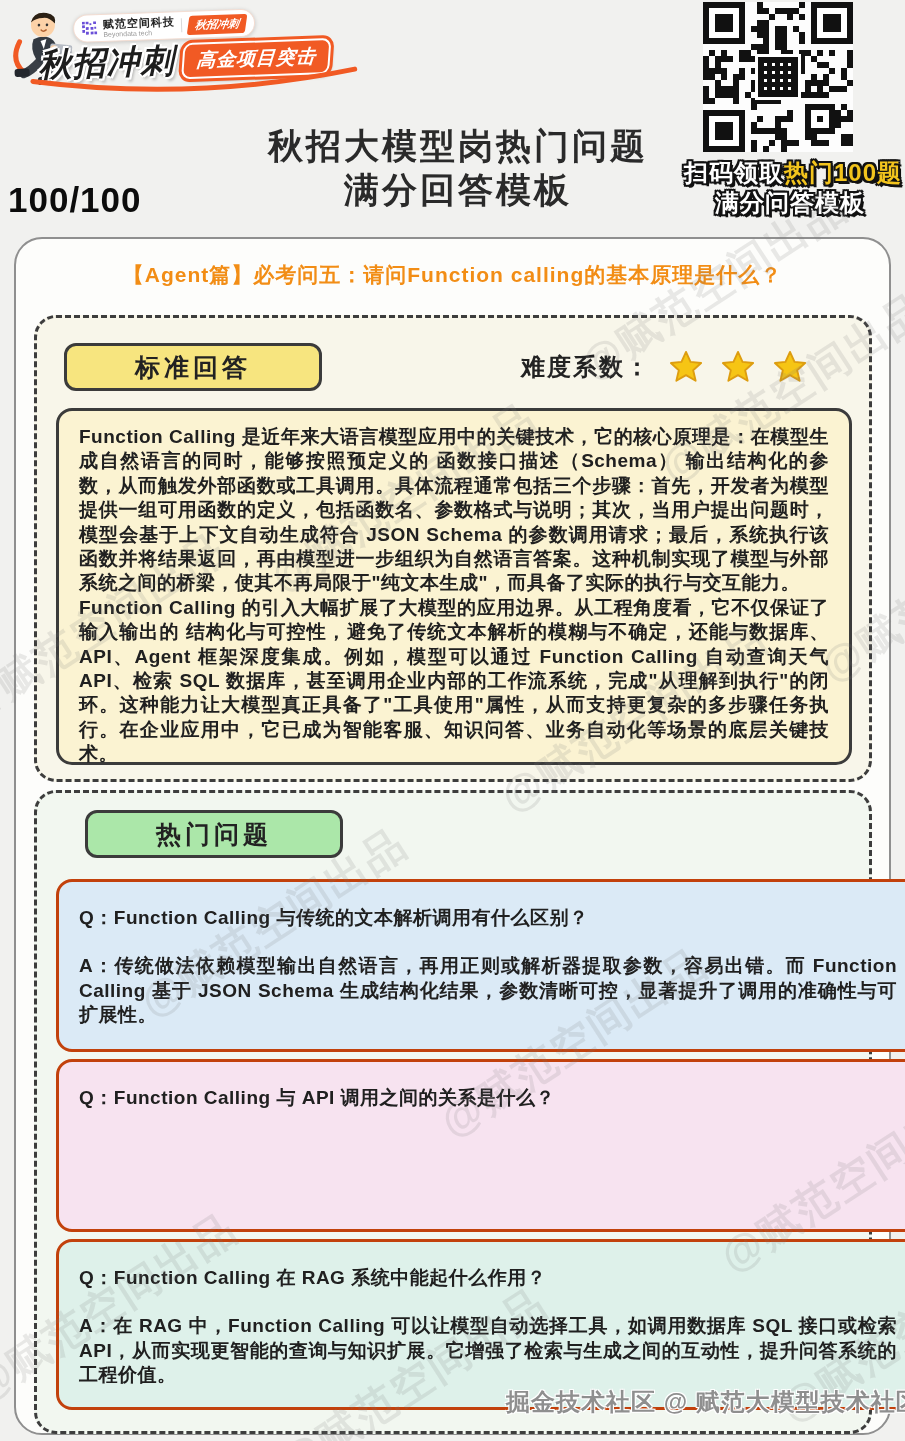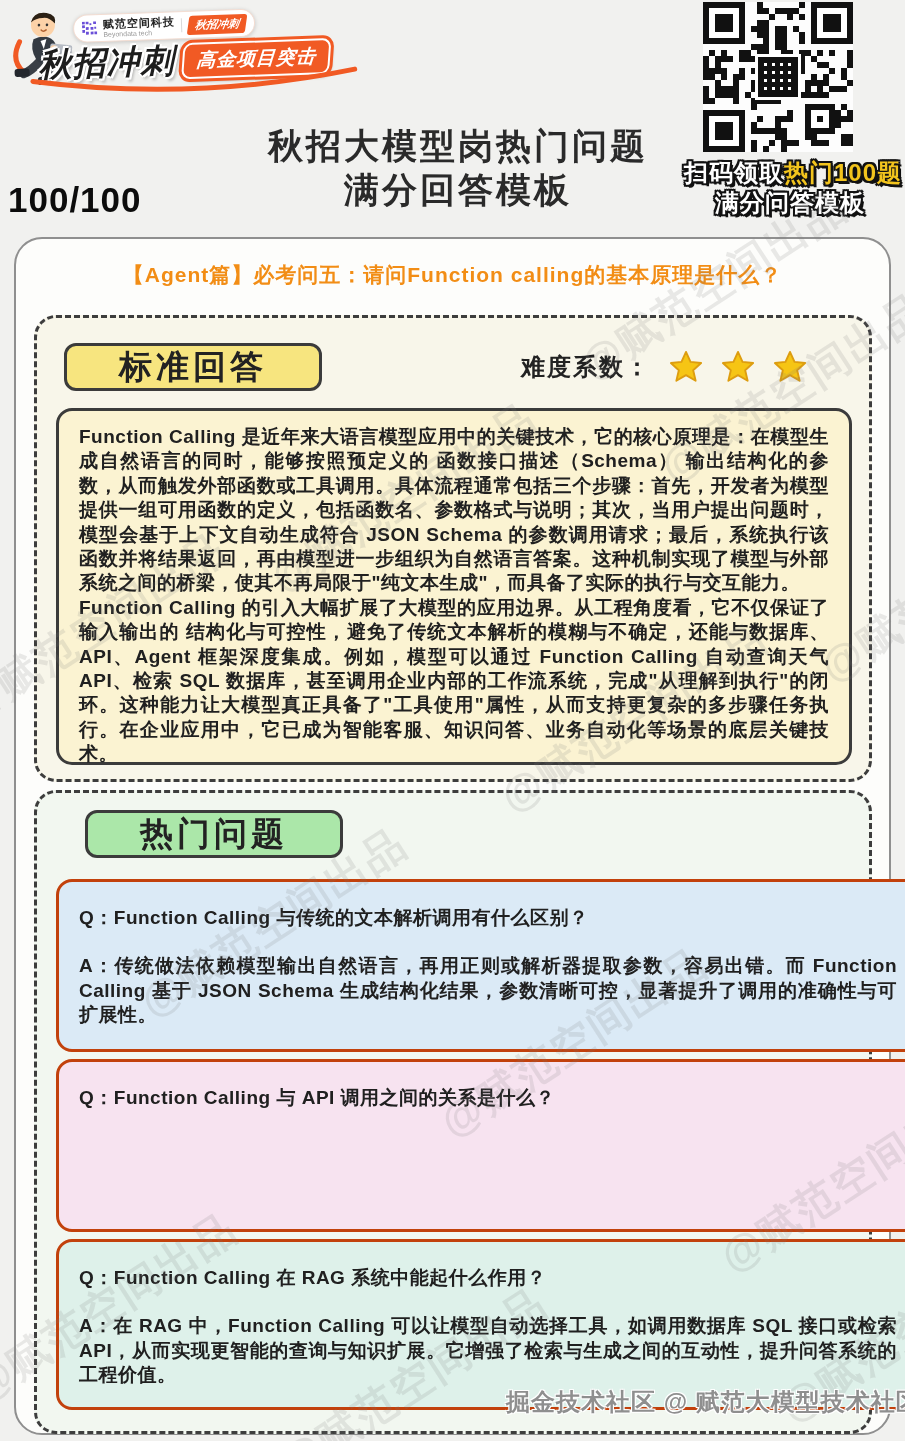--- a/index.html
+++ b/index.html
@@ -62,21 +62,21 @@
     position:absolute; left:0; right:0; top:22px; text-align:center;
     font-size:21px; font-weight:bold; color:#f28d15; letter-spacing:1px; white-space:nowrap;
   }
   .dashed-box { position:absolute; left:18px; width:838px; border:3px dashed #3d3d3d; border-radius:22px; }
   .dashed-standard { top:76px; height:467px; background:#f8f6ea; }
   .dashed-hot { top:551px; height:644px; background:#f2f7f0; }
 
   .section-label {
     position:absolute; left:27px; top:25px; width:258px; height:48px;
     display:flex; align-items:center; justify-content:center;
-    font-size:33px; font-weight:bold; color:#222; letter-spacing:4px;
+    font-size:25px; font-weight:bold; color:#222; letter-spacing:4px;
     border:3px solid #3b3b3b; border-radius:12px;
   }
   .label-yellow { background:#f7e57f; }
   .label-green { background:#abe7a9; top:17px;margin-left:21px; }
 
   .difficulty { position:absolute; right:62px; top:32px; display:flex; align-items:center; gap:18px; }
   .difficulty-label { font-size:24px; font-weight:bold; color:#222; letter-spacing:2px; }
   .star { display:block; }
 
   .content-box {

